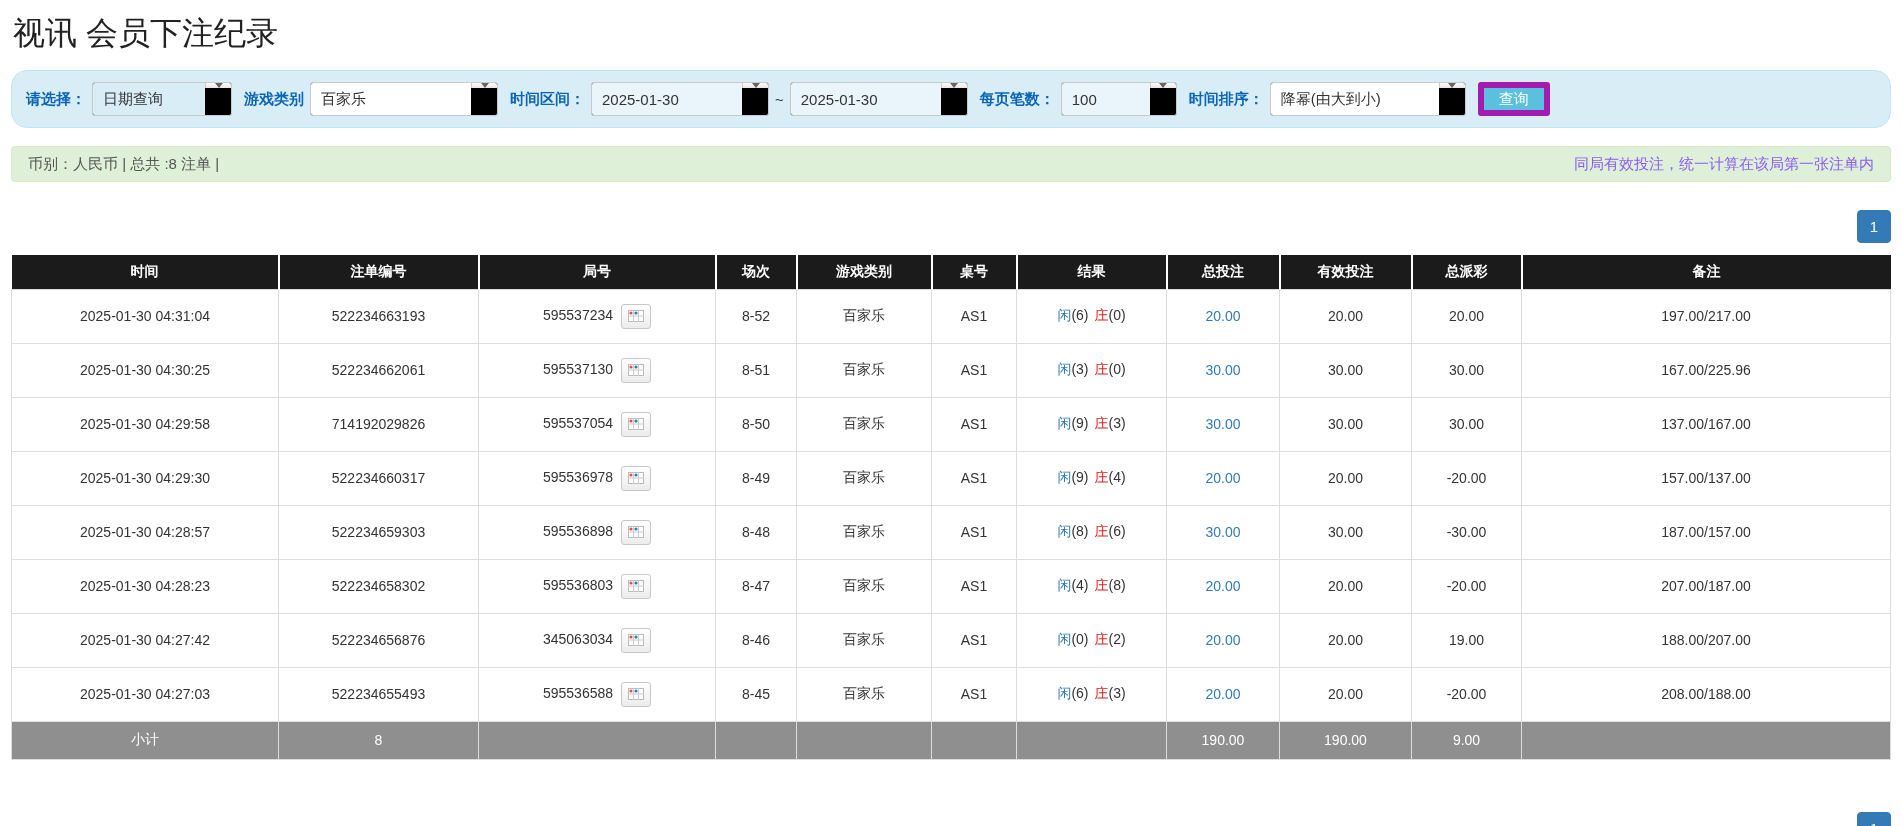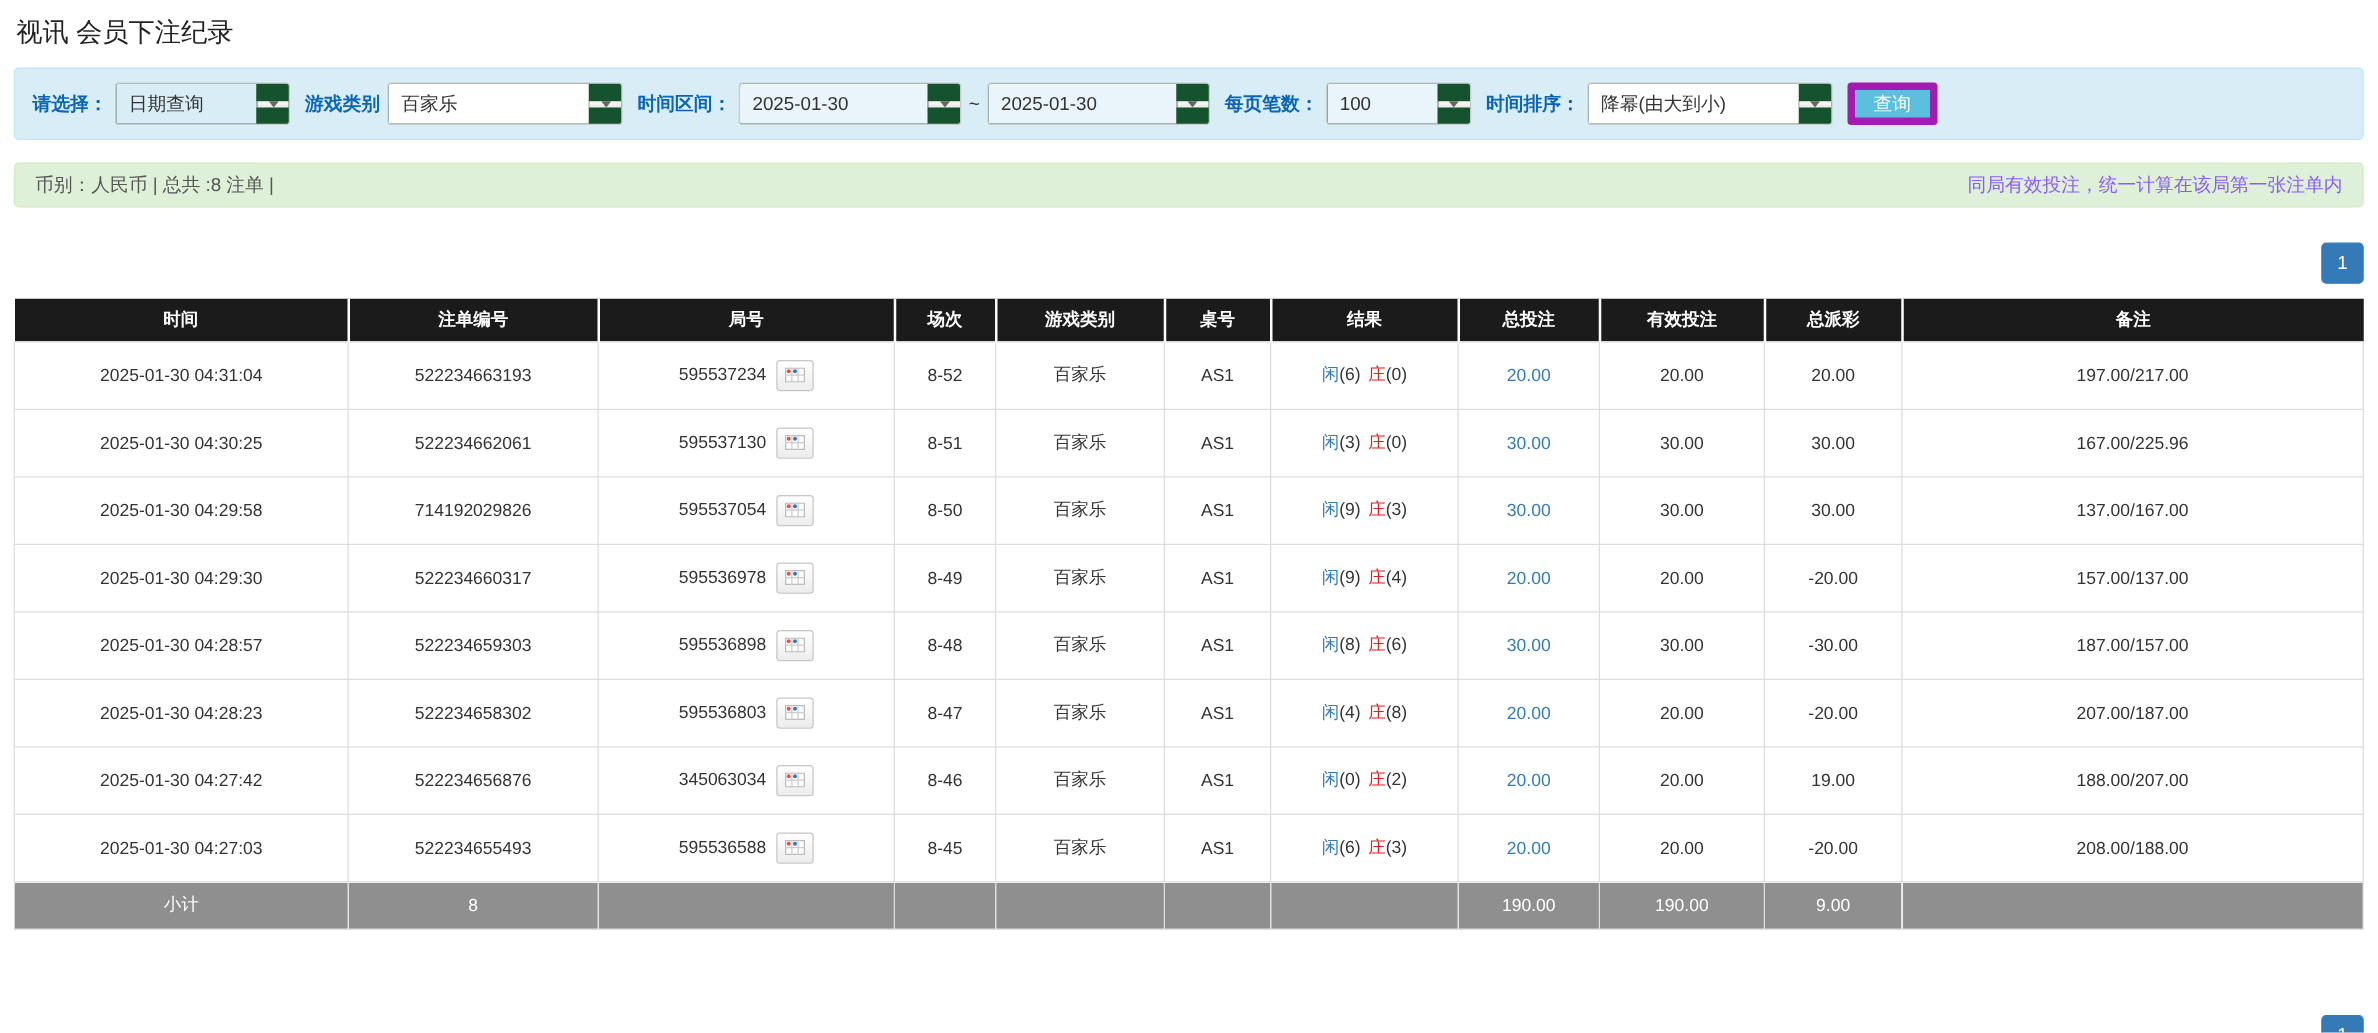--- a/index.html
+++ b/index.html
@@ -4,32 +4,32 @@
 <style>
   * { box-sizing: border-box; }
   html,body { margin:0; padding:0; }
   body {
     width:1902px; height:826px; overflow:hidden; position:relative;
     background:#fff; color:#333;
     font-family:"Liberation Sans","DejaVu Sans",sans-serif;
   }
   .container { padding:4px 11px 0 11px; }
 
-  .page-title { font-size:21px; font-weight:400; color:#222; margin:8px 2px 14px 2px; }
+  .page-title { font-size:32px; font-weight:400; color:#222; margin:8px 2px 14px 2px; }
 
   
   .filter-bar {
     display:flex; align-items:center; height:58px; padding:0 14px;
-    background:#d9edf7; border:1px solid #bce8f1; border-radius:4px;
+    background:#d9edf7; border:1px solid #bce8f1; border-radius:16px;
   }
   .filter-label { color:#0a66b5; font-weight:bold; font-size:15px; white-space:nowrap; margin:0 6px 0 12px; }
   .filter-label.first { margin-left:0; }
   .combo {
-    display:inline-flex; align-items:center; height:34px;
-    border:1px solid #c9c9c9; border-radius:3px; background:#14532d; overflow:hidden;
+    display:inline-flex; align-items:flex-start; height:34px;
+    border:1px solid #c9c9c9; border-radius:3px; background:#000000; overflow:hidden;
   }
   .combo input {
     border:none; outline:none; padding:0 10px; font-size:15px; color:#333;
     background:#fff; font-family:inherit; height:100%;
   }
   .combo.tint input { background:#d9edf7; }
   .combo.tint-light input { background:#eaf5fb; }
   .combo .arrow {
     width:26px; border-left:1px solid #c9c9c9;
     background:linear-gradient(#fcfcfc,#e7e7e7);

